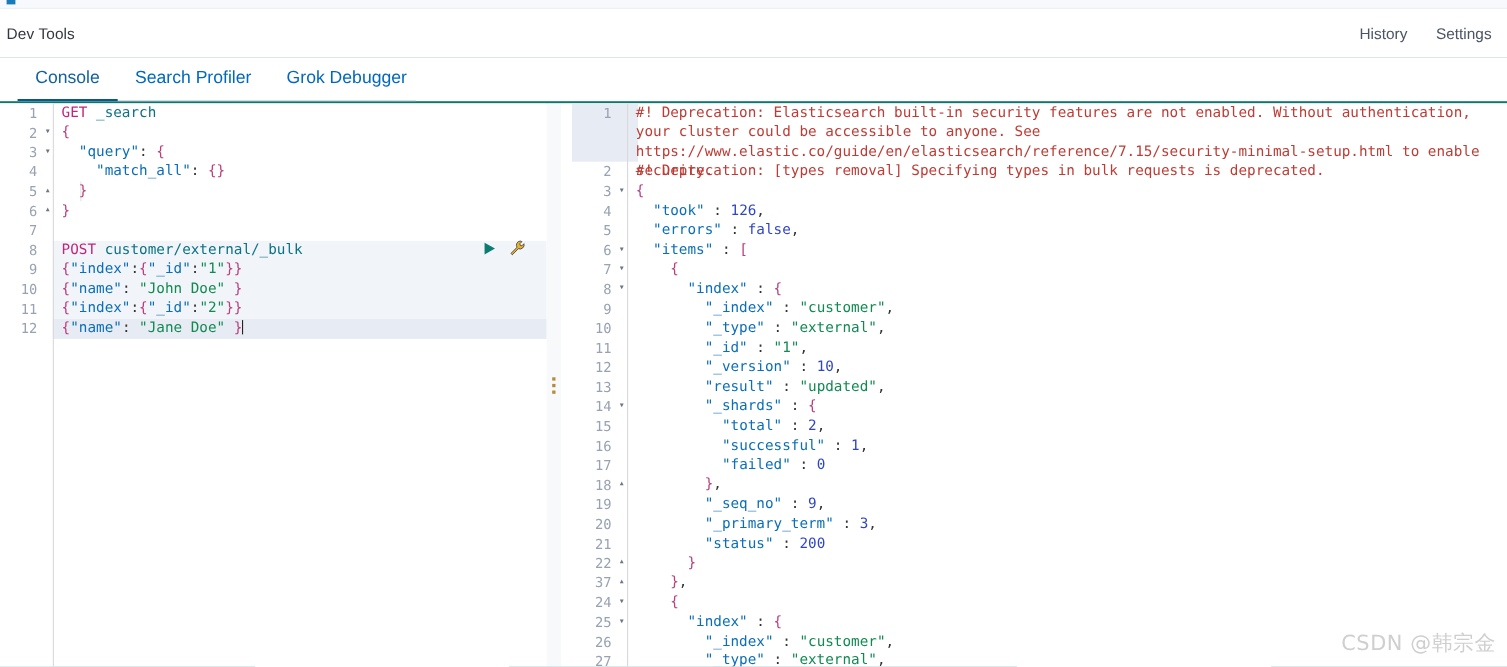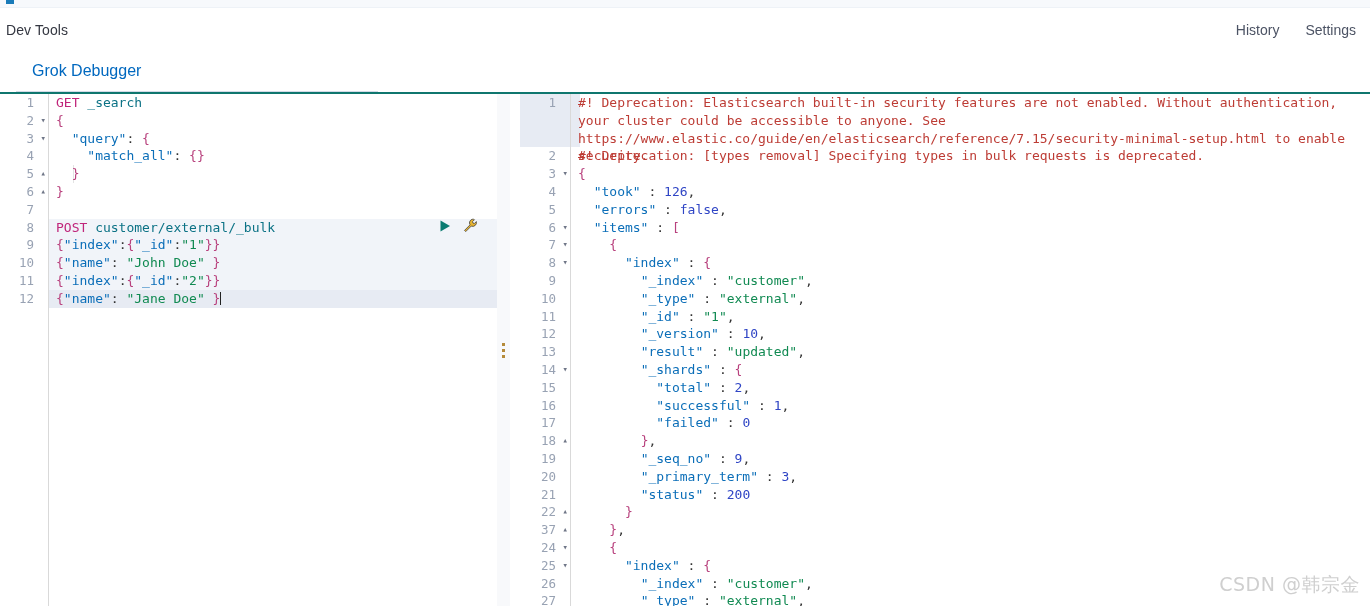--- a/index.html
+++ b/index.html
@@ -188,20 +188,26 @@
     <div class="app-title">Dev Tools</div>
     <div class="header-links">
       <span class="header-link">History</span>
       <span class="header-link">Settings</span>
     </div>
   </div>
 
   <div class="tabbar">
     <div class="tabbar-rule"></div>
     <div class="tabs">
+      <div class="tab active">
+        <span>Console</span>
+      </div>
+      <div class="tab">
+        <span>Search Profiler</span>
+      </div>
       <div class="tab">
         <span>Grok Debugger</span>
       </div>
     </div>
   </div>
 
   <div class="console">
 
     <div class="pane-left">
       <div class="editor">

